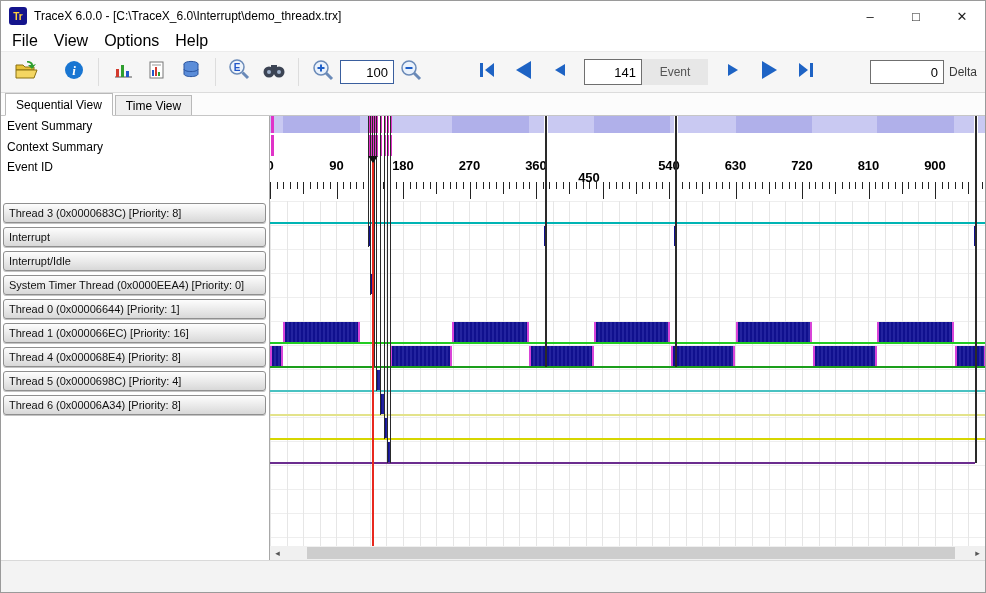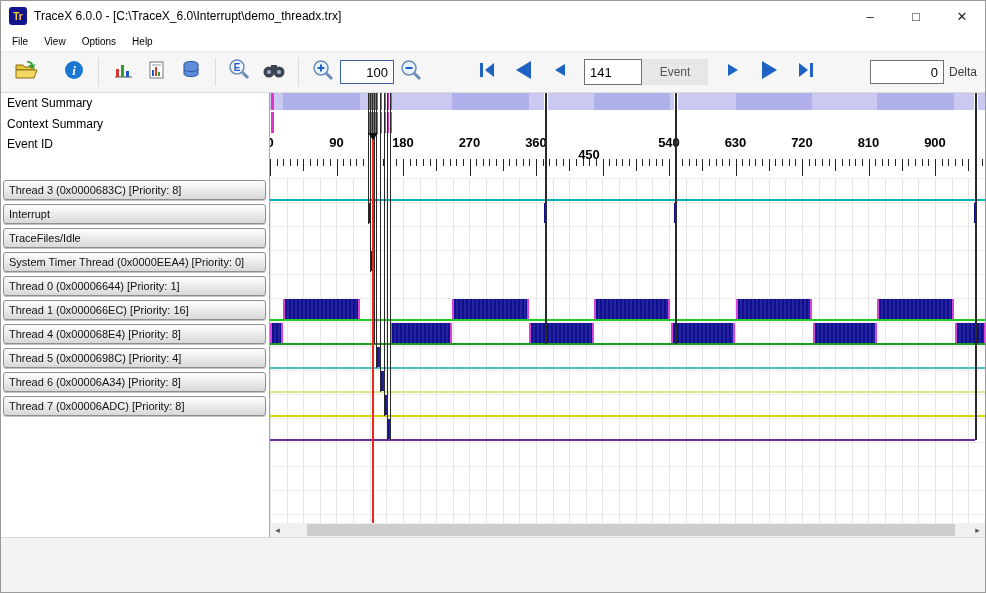--- a/index.html
+++ b/index.html
@@ -11,31 +11,31 @@
   
   .titlebar { height:30px; flex:0 0 auto; display:flex; align-items:center; background:#fff; }
   .app-icon { width:18px; height:18px; margin-left:8px; flex:0 0 auto; background:#14148c; border-radius:3px;
               display:flex; align-items:center; justify-content:center; color:#ffd23a; font-size:10px; font-weight:bold; }
   .title-text { font-size:12px; color:#000; margin-left:7px; flex:1 1 auto; white-space:nowrap; overflow:hidden; }
   .win-btn { width:46px; height:30px; display:flex; align-items:center; justify-content:center;
              font-size:13px; color:#222; }
 
   
   .menubar { height:20px; flex:0 0 auto; display:flex; align-items:center; padding-left:3px; background:#fff; }
-  .menu-item { font-size:10px; padding:2px 8px; color:#000; }
+  .menu-item { font-size:16px; padding:2px 8px; color:#000; }
 
   
   .toolbar { height:42px; flex:0 0 auto; background:#f6f6f6; border-top:1px solid #ececec;
              border-bottom:1px solid #dcdcdc; display:flex; align-items:center; padding:0 8px; }
   .tb-btn { height:34px; min-width:34px; display:flex; align-items:center; justify-content:center; border-radius:3px; }
   .tb-sep { width:1px; height:28px; background:#dddddd; margin:0 7px; }
   .tb-input { height:24px; border:1px solid #6f6f6f; background:#fff; font-family:"Liberation Sans",sans-serif;
               font-size:13px; color:#000; padding:0 5px; }
   .zoom-input { width:54px; text-align:right; border:1px solid #3a5f9e; }
-  .event-input { width:58px; height:26px; text-align:left; }
+  .event-input { width:58px; height:26px; text-align:right; }
   .delta-input { width:74px; text-align:right; }
   .field-label { font-size:12px; color:#3a3a3a; }
   .event-label-box { height:26px; min-width:66px; background:#e7e7e7; display:flex; align-items:center;
                      justify-content:center; color:#555; }
   .nav-group { display:flex; align-items:center; margin-left:42px; }
   .nav-btn { display:flex; align-items:center; justify-content:center; margin:0 7px; }
 
   
   .tabbar { height:23px; flex:0 0 auto; display:flex; align-items:flex-end; padding-left:4px;
             border-bottom:1px solid #c6c6c6; background:#fcfcfc; }
@@ -252,57 +252,58 @@
         </span>
       </div>
     </div>
 
     <div style="margin-left:auto; display:flex; align-items:center;">
       <input class="tb-input delta-input" readonly="" value="0" style="">
       <span class="field-label" style="margin-left:5px">Delta</span>
     </div>
   </div>
 
+  <div class="tabbar">
+      <div class="tab active">Sequential View</div>
+      <div class="tab">Time View</div>
+    </div>
 
   <div class="content">
 
     <div class="sidebar">
       <div class="sb-label sb-l2">Event Summary</div>
       <div class="sb-label sb-l1">Context Summary</div>
       <div class="sb-label sb-l3">Event ID</div>
       <div>
           <div class="thread-slot">
             <div class="thread-btn">Thread 3 (0x0000683C) [Priority: 8]</div>
           </div>
           <div class="thread-slot">
             <div class="thread-btn">Interrupt</div>
           </div>
           <div class="thread-slot">
-            <div class="thread-btn">TraceFiles/Idle</div>
+            <div class="thread-btn">Interrupt/Idle</div>
           </div>
           <div class="thread-slot">
             <div class="thread-btn">System Timer Thread (0x0000EEA4) [Priority: 0]</div>
           </div>
           <div class="thread-slot">
             <div class="thread-btn">Thread 0 (0x00006644) [Priority: 1]</div>
           </div>
           <div class="thread-slot">
             <div class="thread-btn">Thread 1 (0x000066EC) [Priority: 16]</div>
           </div>
           <div class="thread-slot">
             <div class="thread-btn">Thread 4 (0x000068E4) [Priority: 8]</div>
           </div>
           <div class="thread-slot">
             <div class="thread-btn">Thread 5 (0x0000698C) [Priority: 4]</div>
           </div>
           <div class="thread-slot">
             <div class="thread-btn">Thread 6 (0x00006A34) [Priority: 8]</div>
-          </div>
-          <div class="thread-slot">
-            <div class="thread-btn">Thread 7 (0x00006ADC) [Priority: 8]</div>
           </div>
         </div>
     </div>
 
     <div class="timeline">
       <div class="strip ctx-strip" style="background: rgb(201, 201, 242);">
           <div class="cs-seg" style="left: 13.3px; width: 76.8446px; background: rgb(176, 176, 234);"></div>
           <div class="cs-seg" style="left: 181.767px; width: 76.8446px; background: rgb(176, 176, 234);"></div>
           <div class="cs-seg" style="left: 323.634px; width: 76.8446px; background: rgb(176, 176, 234);"></div>
           <div class="cs-seg" style="left: 465.501px; width: 76.8446px; background: rgb(176, 176, 234);"></div>

